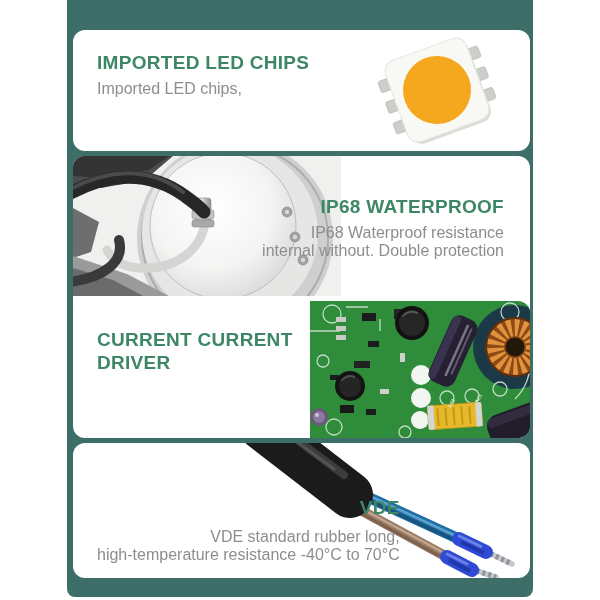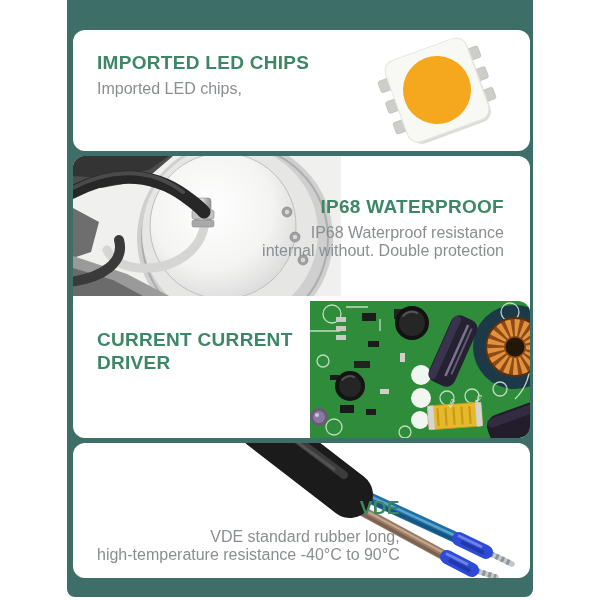--- a/index.html
+++ b/index.html
@@ -207,21 +207,21 @@
       <text class="pcb-label" transform="translate(141,107) rotate(-62)" font-size="5" fill="#eaf5ea">AC2</text>
       <text class="pcb-label" transform="translate(168,102) rotate(-62)" font-size="5" fill="#eaf5ea">AC1</text>
     </svg>
   </section>
 
   <section class="card" id="card-vde">
     <div class="text">
       <h2 class="title">VDE</h2>
       <p class="desc">
         <span class="desc-line">VDE standard rubber long,</span>
-        <span class="desc-line">high-temperature resistance -40°C to 90°C</span>
+        <span class="desc-line">high-temperature resistance -40°C to 70°C</span>
       </p>
     </div>
     <svg class="art cable-art" viewBox="0 0 302 135" aria-hidden="true">
       <path d="M118,44 L231,96" stroke="#1F6EA6" stroke-width="11" stroke-linecap="round" fill="none"></path>
       <path d="M120,48 L231,99" stroke="#14486e" stroke-width="3.5" fill="none" opacity="0.7"></path>
       <path d="M117,41.5 L229,93.5" stroke="#62a9d2" stroke-width="2.5" fill="none" opacity="0.9"></path>
       <path d="M112,56 L219,114" stroke="#9A7C66" stroke-width="10" stroke-linecap="round" fill="none"></path>
       <path d="M113,59.5 L219,117" stroke="#6e5645" stroke-width="3" fill="none" opacity="0.7"></path>
       <path d="M111,53.5 L217,110.5" stroke="#c6ab91" stroke-width="2.2" fill="none" opacity="0.9"></path>
       <path d="M34,-16 L122,52" stroke="#1B1B1B" stroke-width="46" stroke-linecap="round" fill="none"></path>

